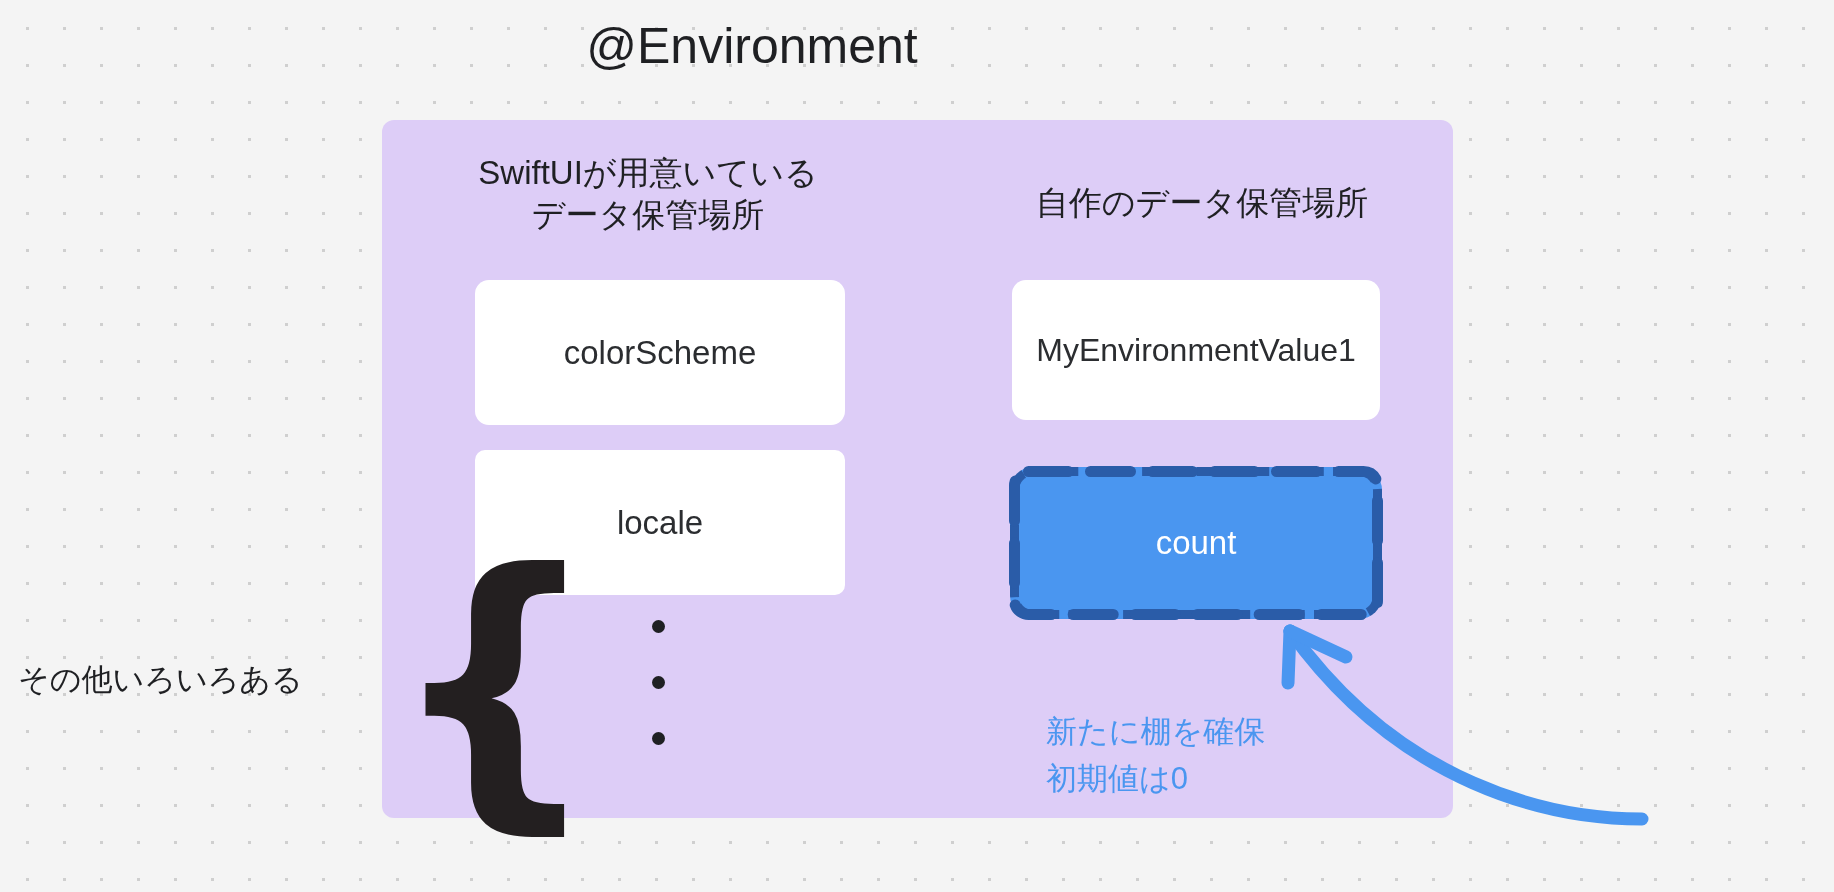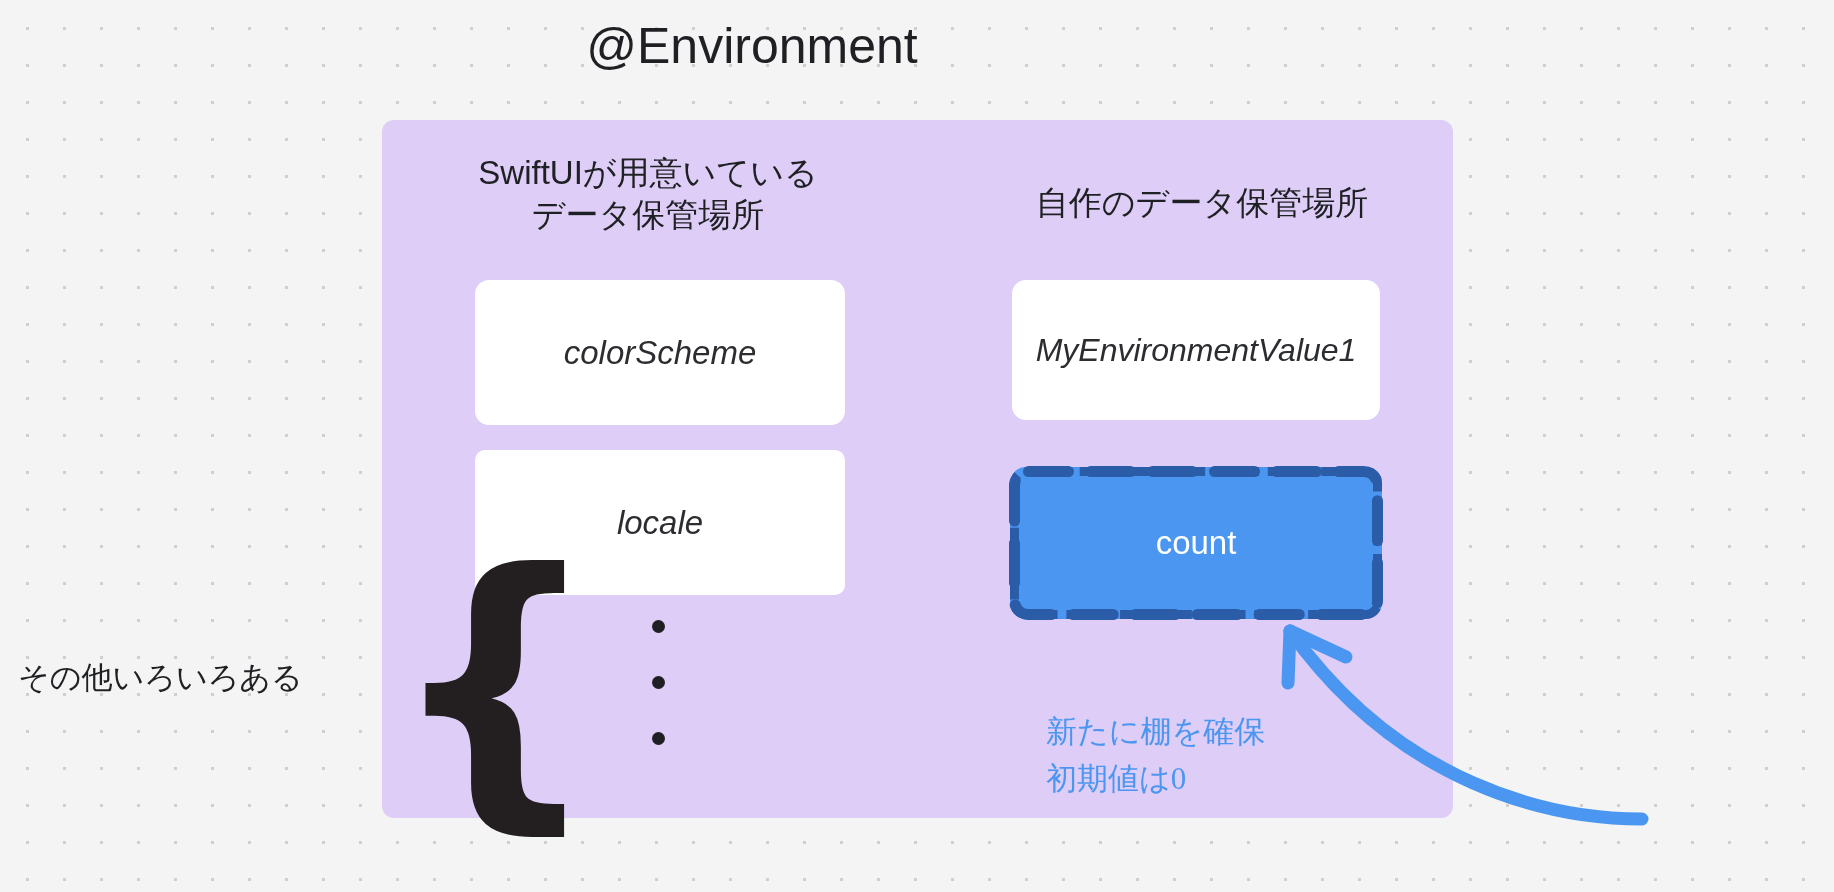--- a/index.html
+++ b/index.html
@@ -73,21 +73,20 @@
     border-radius: 14px;
     display: flex;
     align-items: center;
     justify-content: center;
     text-align: center;
     color: #2b2d30;
     font-size: 33px;
     line-height: 44px;
     box-sizing: border-box;
     padding: 6px 20px;
-    font-style: italic;
   }
   #card-colorscheme {
     left: 475px;
     top: 280px;
     width: 370px;
     height: 145px;
   }
   #card-locale {
     left: 475px;
     top: 450px;
@@ -108,21 +107,21 @@
   
   #card-count {
     position: absolute;
     left: 1010px;
     top: 467px;
     width: 372px;
     height: 152px;
     box-sizing: border-box;
     background: #4a96f0;
     border: 9px dashed #2a5ca8;
-    border-radius: 16px;
+    border-radius: 23px;
     display: flex;
     align-items: center;
     justify-content: center;
     color: #ffffff;
     font-size: 33px;
     line-height: 44px;
   }
   
   #count-dash-svg {
     position: absolute;
@@ -161,34 +160,32 @@
   
   #caption-other {
     position: absolute;
     left: 18px;
     top: 660px;
     width: 350px;
     color: #1f2023;
     font-size: 31px;
     line-height: 40px;
     white-space: pre;
-    font-family: Liberation Mono, monospace;
   }
 
   
   #note-blue {
     position: absolute;
     left: 1046px;
     top: 708px;
     width: 330px;
     color: #4a96f0;
     font-size: 31px;
     line-height: 47px;
     white-space: pre-line;
-    font-family: Liberation Serif, serif;
   }
 
   
   #arrow-svg {
     position: absolute;
     left: 1250px;
     top: 595px;
     width: 430px;
     height: 250px;
     pointer-events: none;

